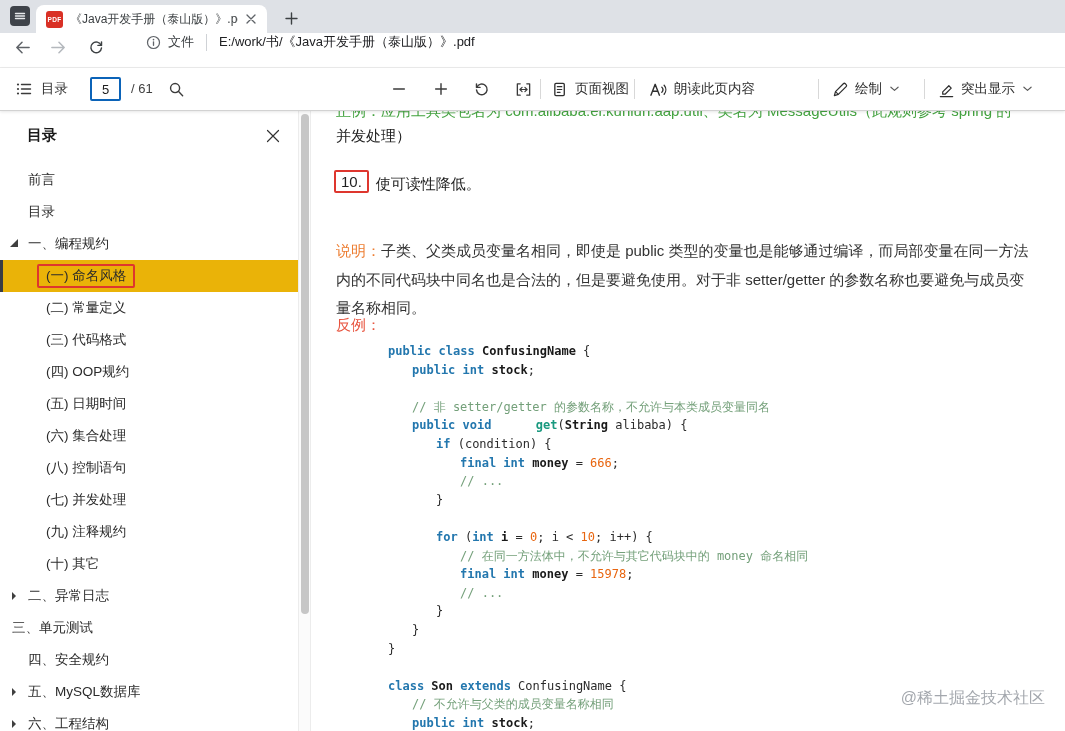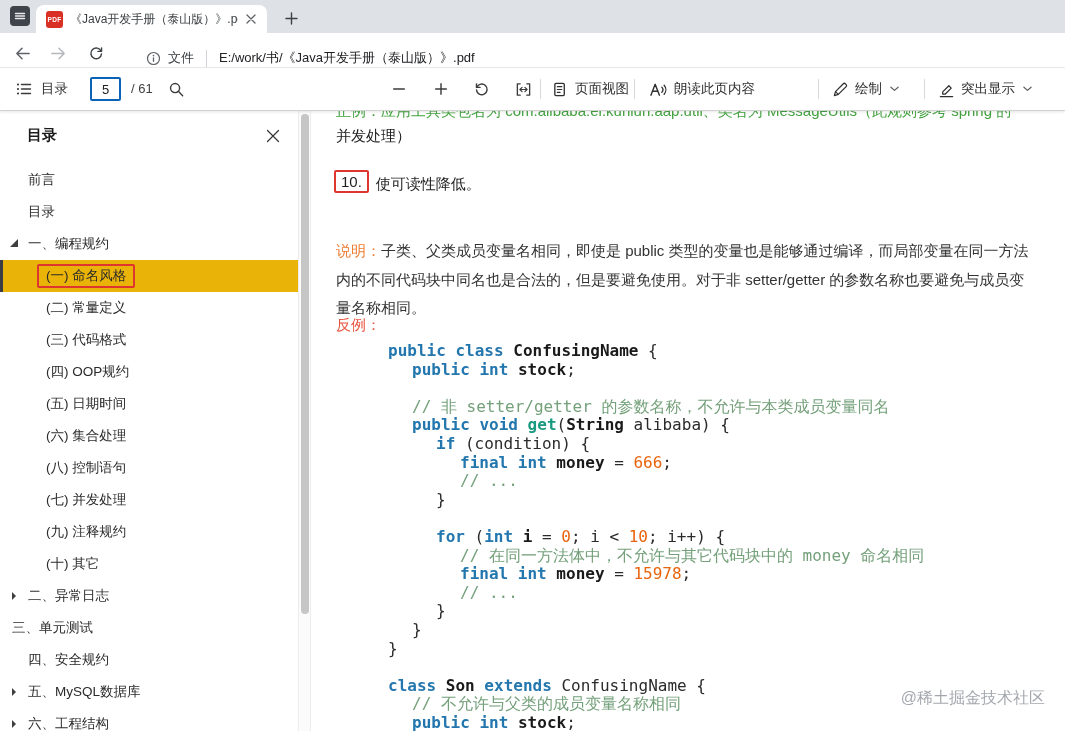--- a/index.html
+++ b/index.html
@@ -9,21 +9,21 @@
   
   .tabbar { position:absolute; left:0; top:0; width:1065px; height:33px; background:#dee1e6; }
   .tablist-btn { position:absolute; left:10px; top:6px; width:20px; height:20px; background:#3f434a; border-radius:4px; display:flex; align-items:center; justify-content:center; color:#e8eaed; }
   .tab { position:absolute; left:36px; top:5px; width:231px; height:28px; background:#fff; border-radius:8px 8px 0 0; display:flex; align-items:center; padding:0 8px 0 10px; }
   .pdfico { width:17px; height:17px; background:#d93025; border-radius:3px; color:#fff; font-size:6.5px; font-weight:bold; display:flex; align-items:center; justify-content:center; letter-spacing:.3px; flex:none; }
   .tab-title { font-size:12px; color:#3c4043; margin-left:7px; white-space:nowrap; overflow:hidden; max-width:168px; }
   .tab-close { margin-left:auto; color:#5f6368; display:flex; align-items:center; justify-content:center; width:16px; height:16px; border-radius:3px; flex:none; }
   .newtab-btn { position:absolute; left:281px; top:8px; width:20px; height:20px; display:flex; align-items:center; justify-content:center; color:#3c4043; }
 
   
-  .navbar { position:absolute; left:0; top:33px; width:1065px; height:35px; background:#fff; display:flex; align-items:flex-end; border-bottom:1px solid #ececec; }
+  .navbar { position:absolute; left:0; top:33px; width:1065px; height:35px; background:#fff; display:flex; align-items:flex-start; border-bottom:1px solid #ececec; }
   .nav-btn { width:28px; height:28px; display:flex; align-items:center; justify-content:center; border-radius:4px; }
   .nav-back { margin-left:8px; color:#5f6368; }
   .nav-fwd  { margin-left:8px; color:#b4b8bd; }
   .nav-refresh { margin-left:10px; color:#3c4043; }
   .addr { display:flex; align-items:center; margin-left:36px; }
   .info-ic { color:#5f6368; display:flex; }
   .file-label { font-size:13px; color:#3c4043; margin-left:7px; }
   .addr-sep { width:1px; height:17px; background:#cfd2d6; margin:0 12px; }
   .url { font-size:13px; color:#202124; white-space:nowrap; }
 
@@ -57,23 +57,23 @@
   .main { position:absolute; left:312px; top:111px; width:753px; height:620px; background:#fff; overflow:hidden; }
   .cutline { position:absolute; left:24px; top:-9px; font-size:15px; color:var(--zhengli,#44a340); white-space:nowrap; }
   .line2 { position:absolute; left:24px; top:16px; font-size:15px; color:#222; }
   .item10 { position:absolute; left:22px; top:58px; display:flex; align-items:flex-start; }
   .numbox { border:2px solid var(--annot,#de362e); border-radius:2px; padding:1px 5px; font-size:15px; color:#1f1f1f; margin-right:7px; margin-top:1px; }
   .itemlines { font-size:15px; line-height:29px; color:#1f1f1f; white-space:nowrap; }
   .tag { color:var(--mandatory,#e03325); }
   .note { position:absolute; left:24px; top:126px; font-size:15px; line-height:28.5px; color:#333; white-space:nowrap; }
   .note-label { color:var(--note,#ed7d31); }
   .fanli { position:absolute; left:24px; top:205px; font-size:15px; color:var(--fanli,#e8543f); }
-  .codeblock { position:absolute; left:76px; top:231px; font-family:"DejaVu Sans Mono","Liberation Mono",monospace; font-size:16px; line-height:18.6px; white-space:pre; color:#2b2b2b; }
+  .codeblock { position:absolute; left:76px; top:231px; font-family:"DejaVu Sans Mono","Liberation Mono",monospace; font-size:12px; line-height:18.6px; white-space:pre; color:#2b2b2b; }
   .tok-kw { color:var(--kw,#2377ae); font-weight:bold; }
-  .tok-fn { color:var(--fn,#19997f); font-weight:bold; }
+  .tok-fn { color:var(--fn,#19997f); font-weight:bold;margin-left:37px; }
   .tok-id { color:#1a1a1a; font-weight:bold; }
   .tok-num { color:var(--num,#e8650f); }
   .tok-cm { color:var(--cm,#74a07a); }
   .tok-pl { color:#2b2b2b; }
   .watermark { position:absolute; right:20px; top:577px; font-size:16px; color:rgba(140,145,152,.8); }
 
   svg { display:block; }
 </style>
 </head>
 <body>

